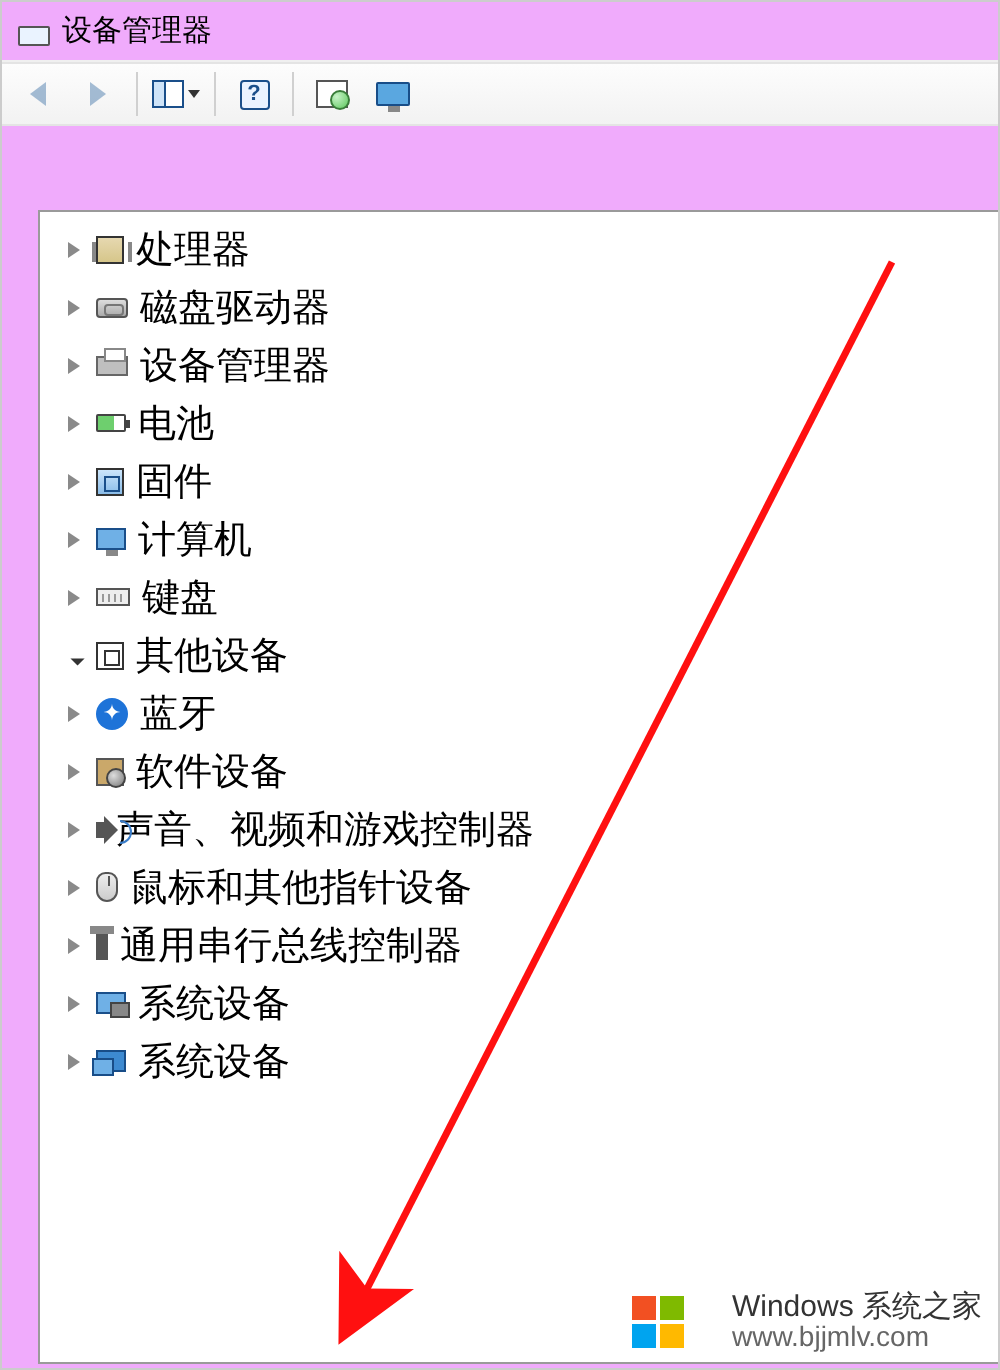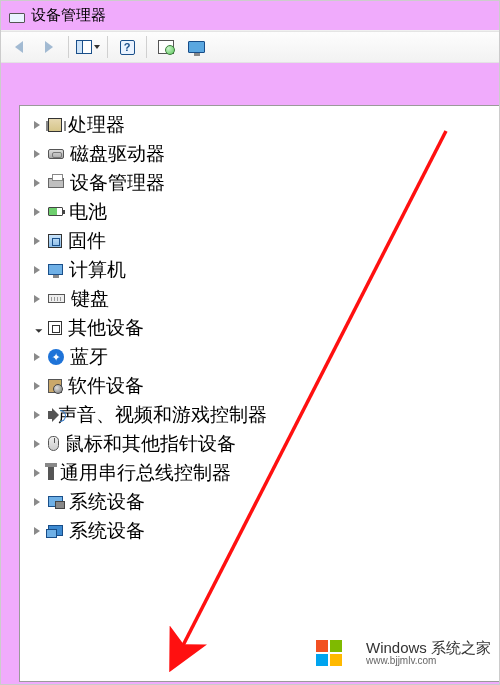--- a/index.html
+++ b/index.html
@@ -151,34 +151,34 @@
   .ic-net{width:15px;height:11px;border:1px solid #1a4f8a;background:#6fb0e6;}
   .ic-net::after{content:"";position:absolute;right:-3px;bottom:-3px;width:8px;height:6px;background:#888;border:1px solid #444;}
   .ic-sys{width:15px;height:11px;border:1px solid #184d88;background:#3d8ad1;}
   .ic-sys::after{content:"";position:absolute;left:-3px;bottom:-3px;width:9px;height:7px;background:#6fb0e6;border:1px solid #184d88;}
 
   
   .arrow-svg{position:absolute;left:0;top:0;pointer-events:none;}
 
   
   .wm {
-    position:absolute; right:4px; bottom:16px;
+    position:absolute; right:4px; bottom:6px;
     display:flex; align-items:center; gap:24px;
     font-size:15px; color:#333;
     background:rgba(255,255,255,0.6);
     padding:2px 4px;
   }
   .wm-logo{width:26px;height:26px;display:grid;grid-template-columns:1fr 1fr;grid-template-rows:1fr 1fr;gap:2px;}
   .wm-logo span:nth-child(1){background:#f25022;}
   .wm-logo span:nth-child(2){background:#7fba00;}
   .wm-logo span:nth-child(3){background:#00a4ef;}
   .wm-logo span:nth-child(4){background:#ffb900;}
   .wm-text{display:flex;flex-direction:column;line-height:1.05;}
   .wm-text .l1{font-size:15px;}
-  .wm-text .l2{font-size:10px;color:#666;}
+  .wm-text .l2{font-size:14px;color:#666;}
 </style>
 </head>
 <body>
 
 <div class="window">
 
   <div class="titlebar">
     <span class="appicon"></span>
     <span class="title-text">设备管理器</span>
   </div>

